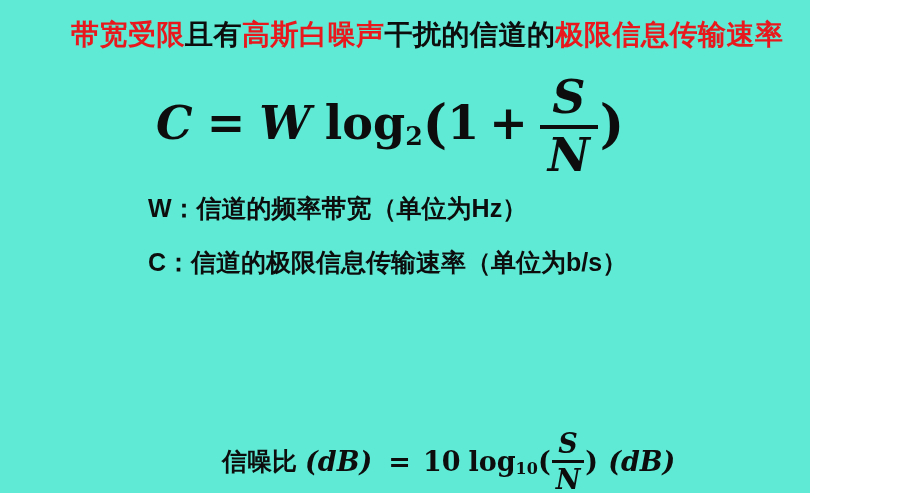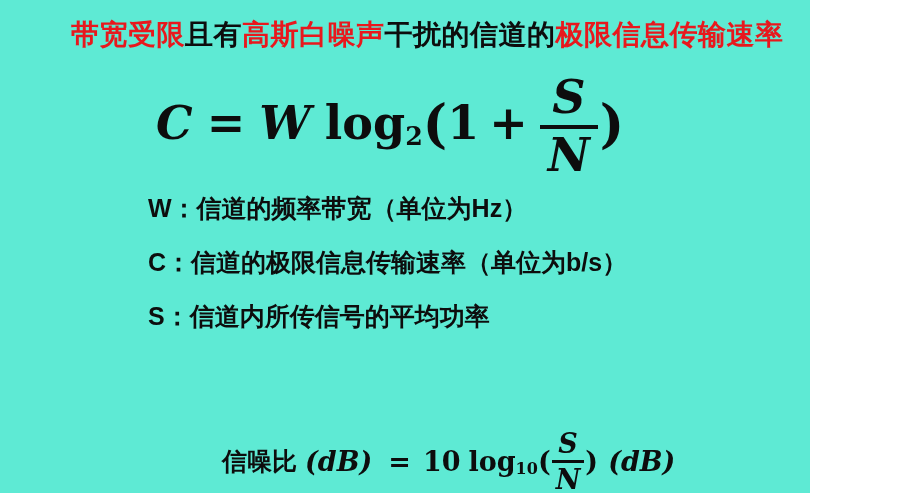--- a/index.html
+++ b/index.html
@@ -110,21 +110,20 @@
 
 <div class="slide">
 
   <h1 class="title"><span style="color: rgb(232, 24, 29);">带宽受限</span><span style="color: rgb(13, 13, 13);">且有</span><span style="color: rgb(232, 24, 29);">高斯白噪声</span><span style="color: rgb(13, 13, 13);">干扰的信道的</span><span style="color: rgb(232, 24, 29);">极限信息传输速率</span></h1>
 
   <div class="formula"><span class="var">C</span><span class="eq">=</span><span class="var">W</span><span class="fn">log</span><span class="sub">2</span><span class="paren">(</span><span>1</span><span class="plus">+</span><span class="frac"><span class="fnum var">S</span><span class="fden var">N</span></span><span class="paren">)</span></div>
 
   <div class="defs">
     <div class="def">W：信道的频率带宽（单位为Hz）</div>
     <div class="def">C：信道的极限信息传输速率（单位为b/s）</div>
-    <div class="def">S：信道内所传信号的平均功率</div>
   </div>
 
   <div class="snr-formula">
       <span class="cn">信噪比</span>
       <span class="m it unit">(dB)</span>
       <span class="m eq">=</span>
       <span class="m">10</span>
       <span class="m fn">log</span>
       <span class="m subsm">10</span>
       <span class="m">(</span>

